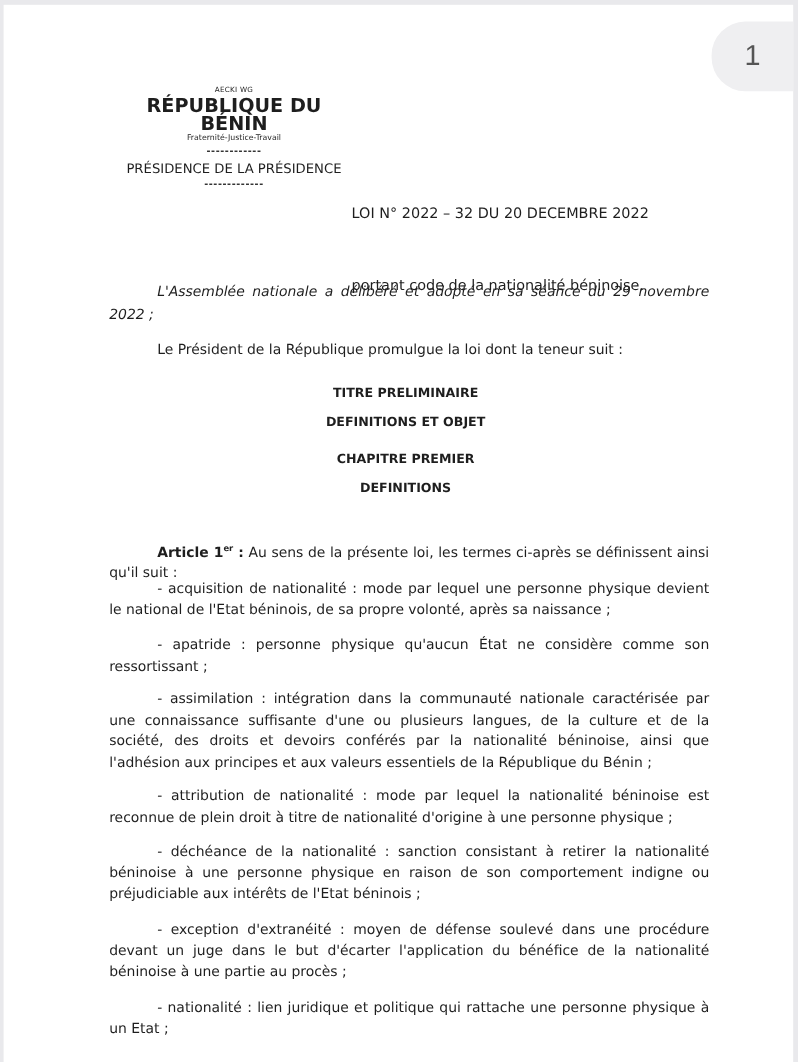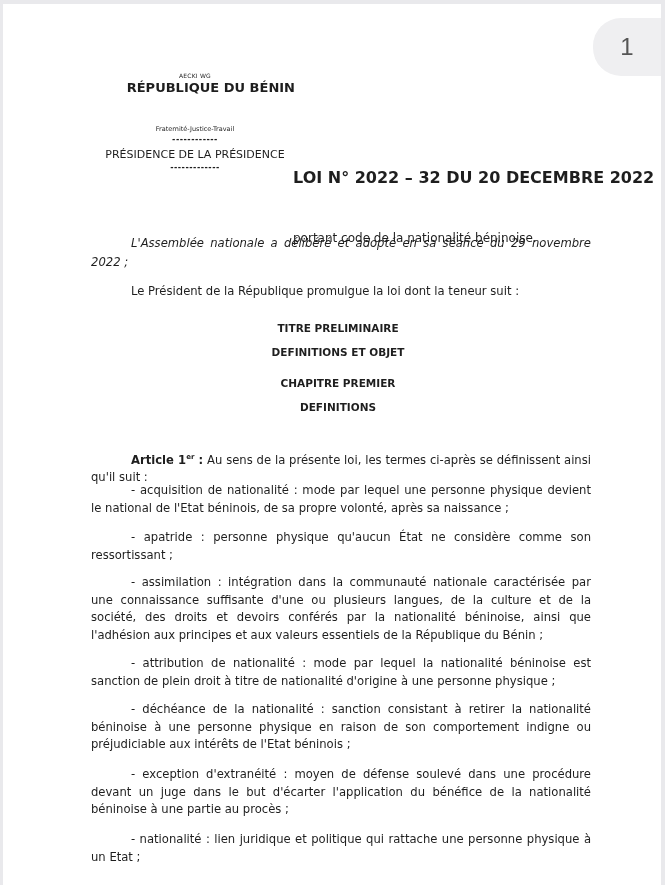--- a/index.html
+++ b/index.html
@@ -45,31 +45,31 @@
     box-sizing: border-box;
   }
   .letterhead {
     position: absolute;
     left: 92px;
     top: 67px;
     width: 200px;
     text-align: center;
   }
   .lh-code { font-size: 6px; letter-spacing: 0.2px; line-height: 9px; }
-  .lh-country { font-size: 13px; font-weight: bold; line-height: 15px; text-align: right; }
-  .lh-motto { font-size: 6.5px; line-height: 11px; margin-top: 29px; }
+  .lh-country { font-size: 16px; font-weight: bold; line-height: 15px; }
+  .lh-motto { font-size: 6.5px; line-height: 11px; }
   .lh-dash { font-size: 8px; font-weight: bold; line-height: 10px; letter-spacing: 0.5px; }
   .lh-presidency { font-size: 11px; line-height: 16px; margin-top: 2px; }
 
   .law-title {
     position: absolute;
     left: 290px;
     top: 165px;
-    font-size: 16px;
-    font-weight: bold;
+    font-size: 12px;
+    font-weight: normal;
     line-height: 18px;
   }
   .law-subtitle {
     position: absolute;
     left: 290px;
     top: 185px;
     font-size: 12px;
     line-height: 18px;
     margin-top: 40px;
   }
@@ -115,19 +115,19 @@
     <div class="centered" style="top:371px;">CHAPITRE PREMIER</div>
     <div class="centered" style="top:395px;text-align:center;">DEFINITIONS</div>
 
     <div class="para indent" style="top:430px;margin-top:15px;">
       <span class="bold"><span>Article 1</span><sup>er</sup><span> :</span></span><span> Au sens de la présente loi, les termes ci-après se définissent ainsi qu'il suit :</span>
     </div>
 
     <div class="para indent" style="top:478px;">- acquisition de nationalité : mode par lequel une personne physique devient le national de l'Etat béninois, de sa propre volonté, après sa naissance ;</div>
     <div class="para indent" style="top:525px;">- apatride : personne physique qu'aucun État ne considère comme son ressortissant ;</div>
     <div class="para indent" style="top:570px;">- assimilation : intégration dans la communauté nationale caractérisée par une connaissance suffisante d'une ou plusieurs langues, de la culture et de la société, des droits et devoirs conférés par la nationalité béninoise, ainsi que l'adhésion aux principes et aux valeurs essentiels de la République du Bénin ;</div>
-    <div class="para indent" style="top:651px;">- attribution de nationalité : mode par lequel la nationalité béninoise est sanction de plein droit à titre de nationalité d'origine à une personne physique ;</div>
+    <div class="para indent" style="top:651px;">- attribution de nationalité : mode par lequel la nationalité béninoise est reconnue de plein droit à titre de nationalité d'origine à une personne physique ;</div>
     <div class="para indent" style="top:697px;">- déchéance de la nationalité : sanction consistant à retirer la nationalité béninoise à une personne physique en raison de son comportement indigne ou préjudiciable aux intérêts de l'Etat béninois ;</div>
     <div class="para indent" style="top:762px;">- exception d'extranéité : moyen de défense soulevé dans une procédure devant un juge dans le but d'écarter l'application du bénéfice de la nationalité béninoise à une partie au procès ;</div>
     <div class="para indent" style="top:827px;">- nationalité : lien juridique et politique qui rattache une personne physique à un Etat ;</div>
 
   </div>
 </div>
 
 </body></html>

